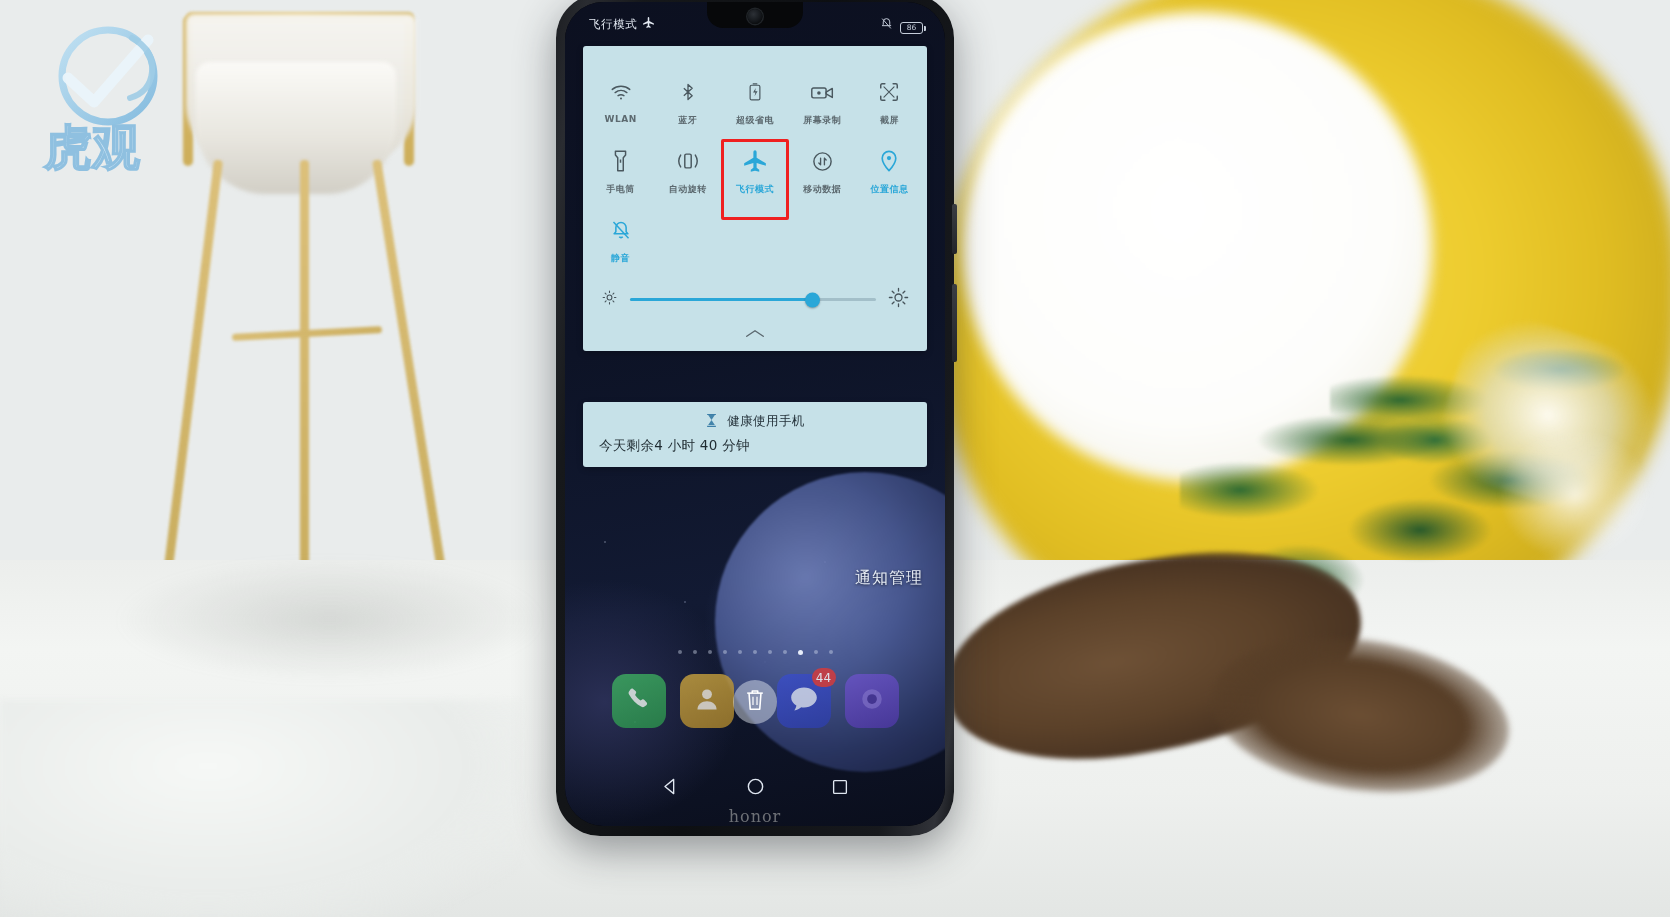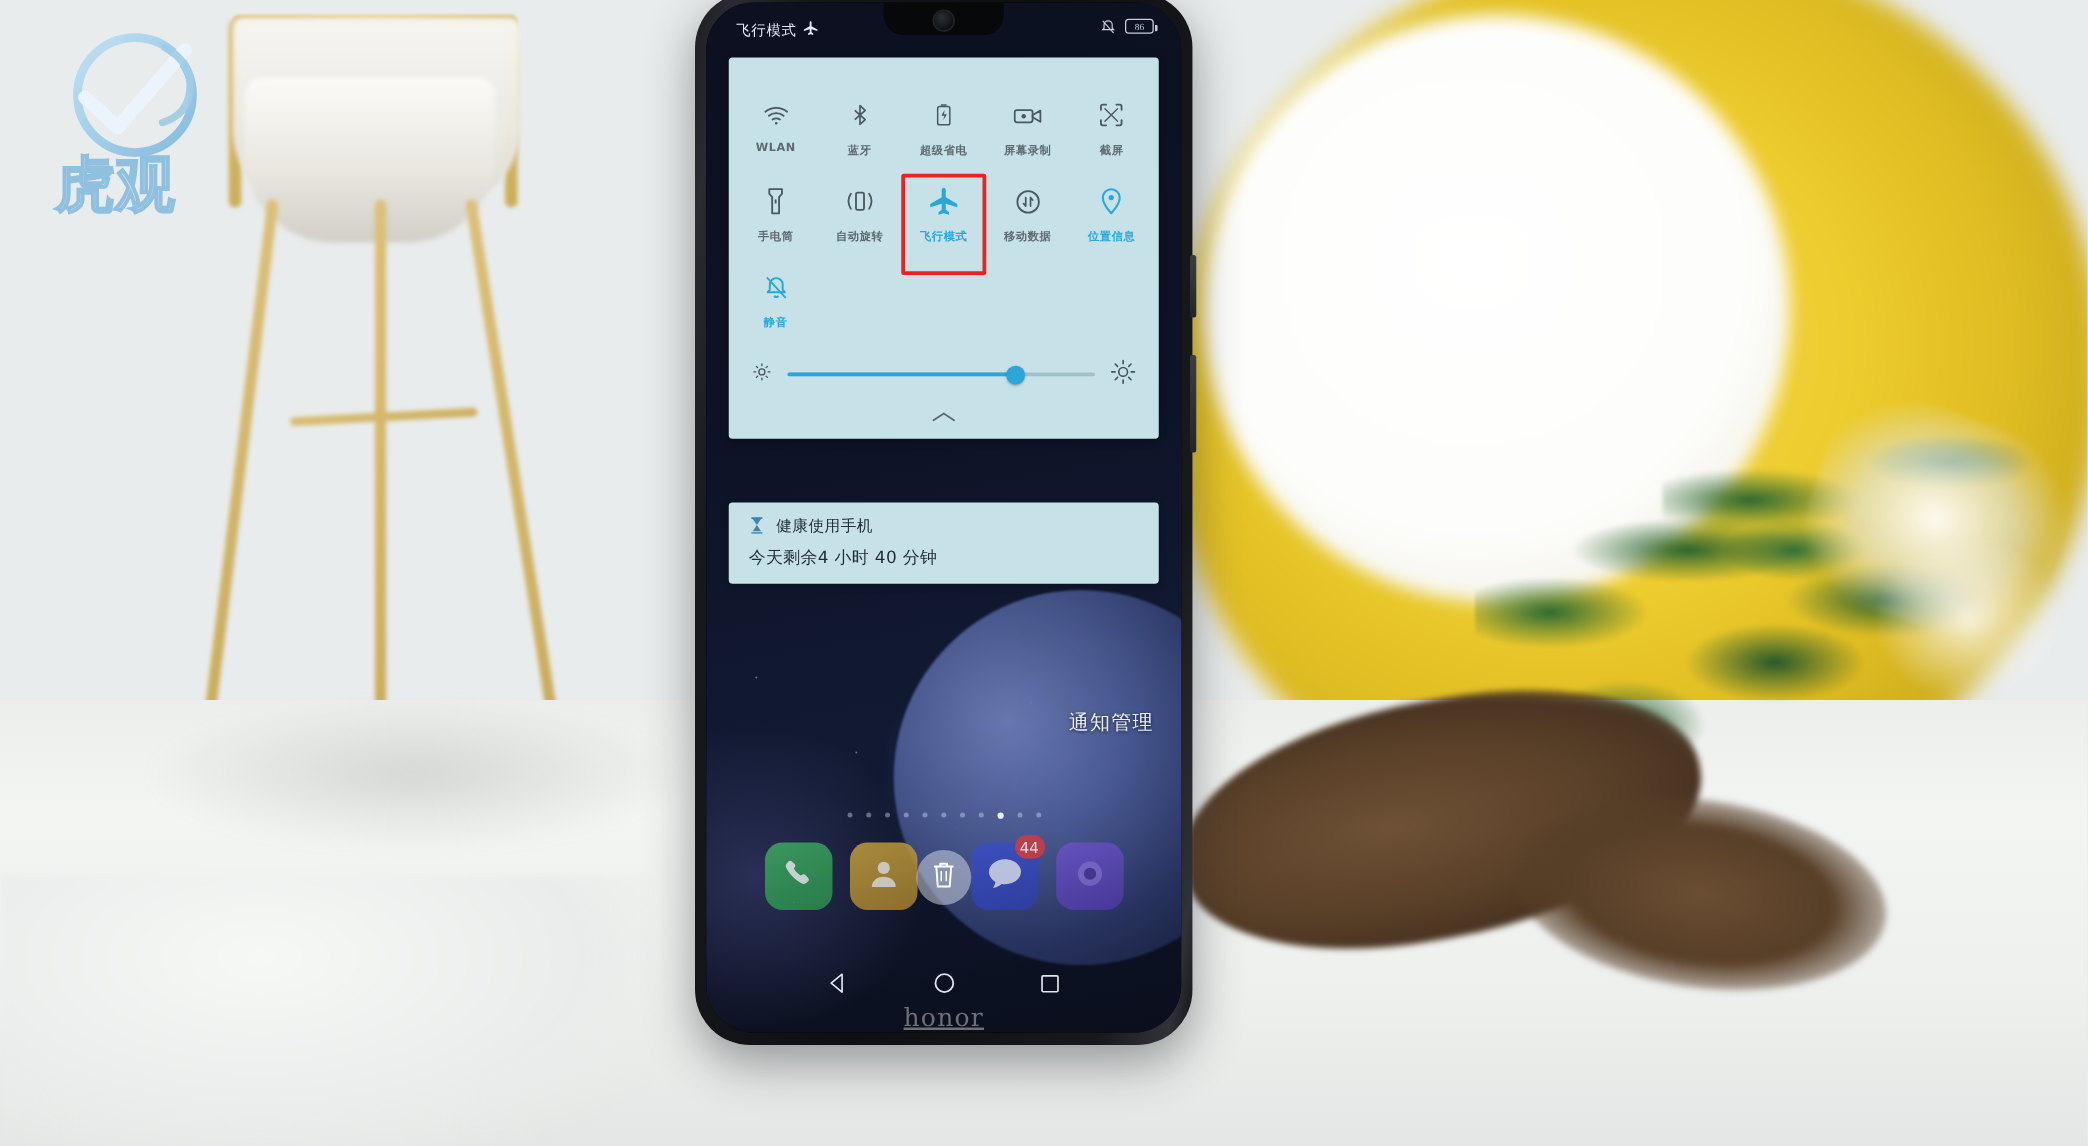--- a/index.html
+++ b/index.html
@@ -126,21 +126,21 @@
       radial-gradient(1.4px 1.4px at 260px 560px, #e4ebff, transparent),
       radial-gradient(1px 1px at 70px 720px, #c7d2ee, transparent),
       radial-gradient(1px 1px at 320px 700px, #cfd8f0, transparent);
   }
 
   
   .statusbar{ position:absolute; left:0; right:0; top:0; height:44px; color:#e9eef5;
     display:flex; align-items:center; z-index:5; }
   .sb-left{ margin-left:24px; display:flex; align-items:center; gap:5px;
     font-size:11.5px; letter-spacing:.6px; color:#e3e9f2; }
-  .sb-right{ margin-left:auto; margin-right:22px; display:flex; align-items:flex-start; gap:7px;font-family:Liberation Serif, serif; }
+  .sb-right{ margin-left:auto; margin-right:22px; display:flex; align-items:flex-end; gap:7px; }
   .notch{ position:absolute; left:50%; transform:translateX(-50%); top:0; width:96px; height:26px;
     background:#07080a; border-radius:0 0 16px 16px; z-index:6; }
   .cam{ position:absolute; left:50%; transform:translateX(-50%); top:7px; width:15px; height:15px;
     border-radius:50%; background:radial-gradient(circle at 40% 35%, #2c3036 0%, #14171b 55%, #000 100%);
     box-shadow:0 0 0 1.5px #202428; z-index:7; }
   .batt{ width:23px; height:12px; border:1.3px solid #c6cedb; border-radius:3px; position:relative;
     font-size:7.5px; color:#c6cedb; display:flex; align-items:center; justify-content:center; letter-spacing:0; }
   .batt:after{ content:""; position:absolute; right:-3.5px; top:3.5px; width:2px; height:5px;
     background:#c6cedb; border-radius:0 1px 1px 0; }
 
@@ -172,21 +172,21 @@
   .track .knob{ position:absolute; left:74%; top:50%; width:15px; height:15px; margin-left:-7.5px;
     transform:translateY(-50%); border-radius:50%; background:#2aa7d8; box-shadow:0 1px 2px rgba(0,0,0,.3); }
   .chev{ display:flex; justify-content:center; padding:8px 0 2px; }
 
   
   .notif{ position:absolute; left:18px; right:18px;
     background:rgba(204,232,238,.97); border-radius:3px; color:#20 2c32;
     box-shadow:0 2px 6px rgba(0,0,0,.22); }
   .n1{ top:400px; padding:11px 16px 12px; }
   .n2{ top:467px; padding:9px 16px 11px; }
-  .n-head{ display:flex; align-items:center; gap:9px; font-size:12.5px; color:#24323a; letter-spacing:.4px; }
+  .n-head{ display:flex; align-items:center; gap:9px; font-size:12.5px; color:#24323a; letter-spacing:.4px;justify-content:center; }
   .n-body{ font-size:13.5px; color:#1f2b31; margin-top:7px; letter-spacing:.3px; }
   .n-line{ font-size:12.5px; color:#1d2a30; margin-top:7px; display:flex; align-items:baseline; letter-spacing:.1px; }
   .n-line .txt{ white-space:nowrap; overflow:hidden; }
   .n-line .plus{ margin-left:auto; padding-left:8px; font-size:12px; color:#24323a; }
   .notif-manage{ position:absolute; right:22px; top:566px; font-size:16px; color:#e8eef6;
     letter-spacing:1px; text-shadow:0 1px 3px rgba(0,0,0,.7); }
 
   
   .dots{ position:absolute; left:0; right:0; top:648px; display:flex; justify-content:center; gap:11px; }
   .dots i{ width:4px; height:4px; border-radius:50%; background:rgba(215,225,240,.42); display:block; }
@@ -204,21 +204,21 @@
     display:flex; align-items:center; justify-content:center; }
   .trash{ position:absolute; left:50%; top:678px; transform:translateX(-50%);
     width:44px; height:44px; border-radius:50%; background:rgba(225,232,240,.48);
     display:flex; align-items:center; justify-content:center; z-index:3; }
 
   
   .nav{ position:absolute; left:0; right:0; bottom:30px; display:flex; justify-content:center; gap:66px; }
   .nav span{ display:flex; align-items:center; justify-content:center; }
 
   .brand{ position:absolute; left:0; right:0; bottom:10px; text-align:center;
-    font-size:20px; color:#6d7076; letter-spacing:1px; font-family:"DejaVu Serif",serif;text-decoration:underline; }
+    font-size:16px; color:#6d7076; letter-spacing:1px; font-family:"DejaVu Serif",serif; }
   .btnside{ position:absolute; right:-3px; width:5px; border-radius:2px;
     background:linear-gradient(180deg,#3a3d43,#23252a); }
 </style>
 </head>
 <body>
 
 <div class="scene">
   <div class="yellowblob"></div>
   <div class="whitecircle"></div>
   <div class="lamprimT"></div>

